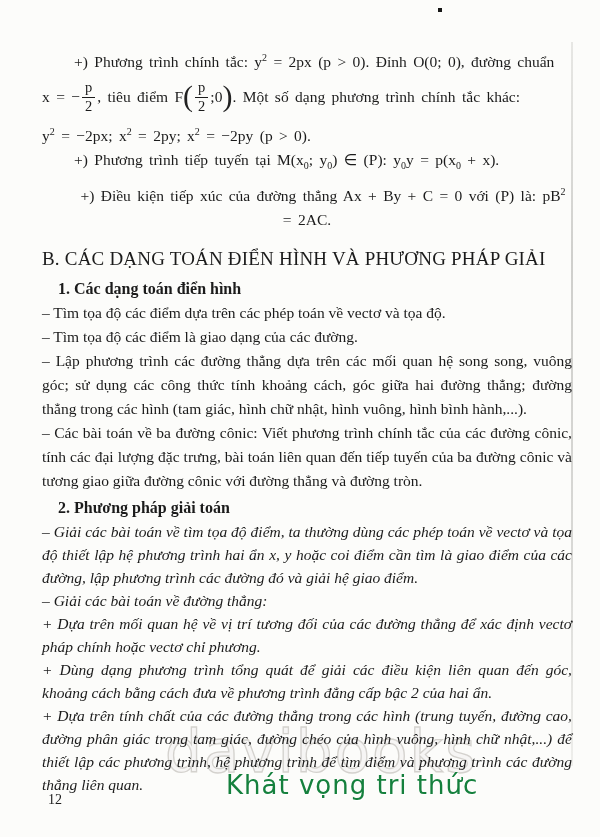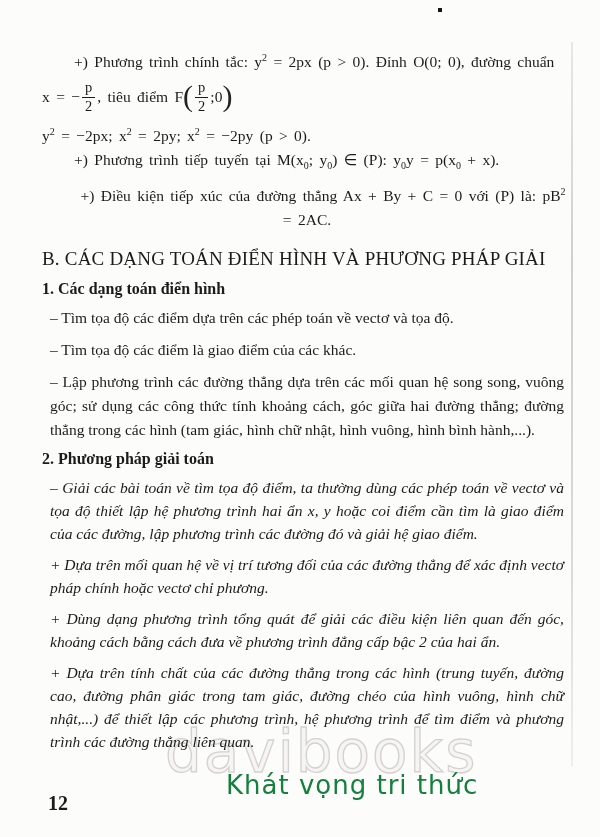--- a/index.html
+++ b/index.html
@@ -18,26 +18,26 @@
   .indent{text-indent:32px;}
   .fracline{display:flex;align-items:center;height:46px;word-spacing:2.5px;font-size:15.5px;}
   .frac{display:inline-flex;flex-direction:column;align-items:center;line-height:1.05;font-size:14.5px;margin:0 2px;}
   .frac .num{padding:0 3px 1px 3px;}
   .frac .den{border-top:1px solid #1b1b1b;padding:1px 3px 0 3px;}
   .bigparen{font-size:30px;font-weight:400;line-height:1;position:relative;top:-1px;color:#222;}
   .sup{font-size:10px;vertical-align:6px;}
   .sub{font-size:10px;vertical-align:-4px;}
   
   .hB{font-size:19px;font-weight:normal;margin:16px 0 10px 0;letter-spacing:.2px;}
-  .hsub{font-size:16px;font-weight:bold;margin:4px 0 3px 0;}
+  .hsub{font-size:16px;font-weight:bold;margin:4px 0 3px 16px;}
   
-  .bullet{font-size:15.5px;line-height:24px;text-align:justify;margin:8px;}
+  .bullet{font-size:15.5px;line-height:24px;text-align:justify;margin:0;}
   .italicized .bullet{font-style:italic;line-height:23px;}
   
-  .pagenum{position:absolute;left:48px;top:792px;font-size:20px;font-weight:bold;}
+  .pagenum{position:absolute;left:48px;top:792px;font-size:14px;font-weight:normal;}
   
   .wm-brand{
     position:absolute;left:165px;top:718px;
     font-family:"DejaVu Sans", sans-serif;
     font-size:58px;letter-spacing:2px;
     color:rgba(220,218,214,0.18);
     -webkit-text-stroke:1.3px #d4d2ce;
     white-space:nowrap;
     z-index:0;
   }
@@ -78,44 +78,47 @@
           <span class="den">2</span>
         </span>
         <span>,  tiêu  điểm  F</span>
         <span class="bigparen">(</span>
         <span class="frac">
           <span class="num">p</span>
           <span class="den">2</span>
         </span>
         <span>;0</span>
         <span class="bigparen">)</span>
+        <span>.  Một  số  dạng  phương  trình  chính  tắc  khác:</span>
     </div>
 
     <div class="mline">
       <span>y</span><span class="sup">2</span><span> = −2px; x</span><span class="sup">2</span><span> = 2py; x</span><span class="sup">2</span><span> = −2py (p &gt; 0).</span>
     </div>
 
     <div class="mline indent" style="">
       <span>+) Phương trình tiếp tuyến tại M(x</span><span class="sub">0</span><span>; y</span><span class="sub">0</span><span>) ∈ (P): y</span><span class="sub">0</span><span>y = p(x</span><span class="sub">0</span><span> + x).</span>
     </div>
 
     <div class="mline indent" style="margin-top:2px;text-align:center;">
       <span>+) Điều kiện tiếp xúc của đường thẳng Ax + By + C = 0 với (P) là: pB</span><span class="sup">2</span><span> = 2AC.</span>
     </div>
 
     <h2 class="hB">B. CÁC DẠNG TOÁN ĐIỂN HÌNH VÀ PHƯƠNG PHÁP GIẢI</h2>
 
     <h3 class="hsub">1. Các dạng toán điển hình</h3>
     <p class="bullet">– Tìm tọa độ các điểm dựa trên các phép toán về vectơ và tọa độ.</p>
-    <p class="bullet">– Tìm tọa độ các điểm là giao điểm của các khác.</p>
+    <p class="bullet">– Tìm tọa độ các điểm là giao dạng của các đường.</p>
     <p class="bullet">– Lập phương trình các đường thẳng dựa trên các mối quan hệ song song, vuông góc; sử dụng các công thức tính khoảng cách, góc giữa hai đường thẳng; đường thẳng trong các hình (tam giác, hình chữ nhật, hình vuông, hình bình hành,...).</p>
+    <p class="bullet">– Các bài toán về ba đường cônic: Viết phương trình chính tắc của các đường cônic, tính các đại lượng đặc trưng, bài toán liên quan đến tiếp tuyến của ba đường cônic và tương giao giữa đường cônic với đường thẳng và đường tròn.</p>
 
     <h3 class="hsub" style="margin-top:6px;font-family:Liberation Serif, serif;">2. Phương pháp giải toán</h3>
     <div class="italicized">
       <p class="bullet">– Giải các bài toán về tìm tọa độ điểm, ta thường dùng các phép toán về vectơ và tọa độ thiết lập hệ phương trình hai ẩn x, y hoặc coi điểm cần tìm là giao điểm của các đường, lập phương trình các đường đó và giải hệ giao điểm.</p>
+      <p class="bullet">– Giải các bài toán về đường thẳng:</p>
       <p class="bullet">+ Dựa trên mối quan hệ về vị trí tương đối của các đường thẳng để xác định vectơ pháp chính hoặc vectơ chỉ phương.</p>
       <p class="bullet">+ Dùng dạng phương trình tổng quát để giải các điều kiện liên quan đến góc, khoảng cách bằng cách đưa về phương trình đẳng cấp bậc 2 của hai ẩn.</p>
       <p class="bullet">+ Dựa trên tính chất của các đường thẳng trong các hình (trung tuyến, đường cao, đường phân giác trong tam giác, đường chéo của hình vuông, hình chữ nhật,...) để thiết lập các phương trình, hệ phương trình để tìm điểm và phương trình các đường thẳng liên quan.</p>
     </div>
 
   </div>
 
   <div class="pagenum">12</div>
 
 </div>

